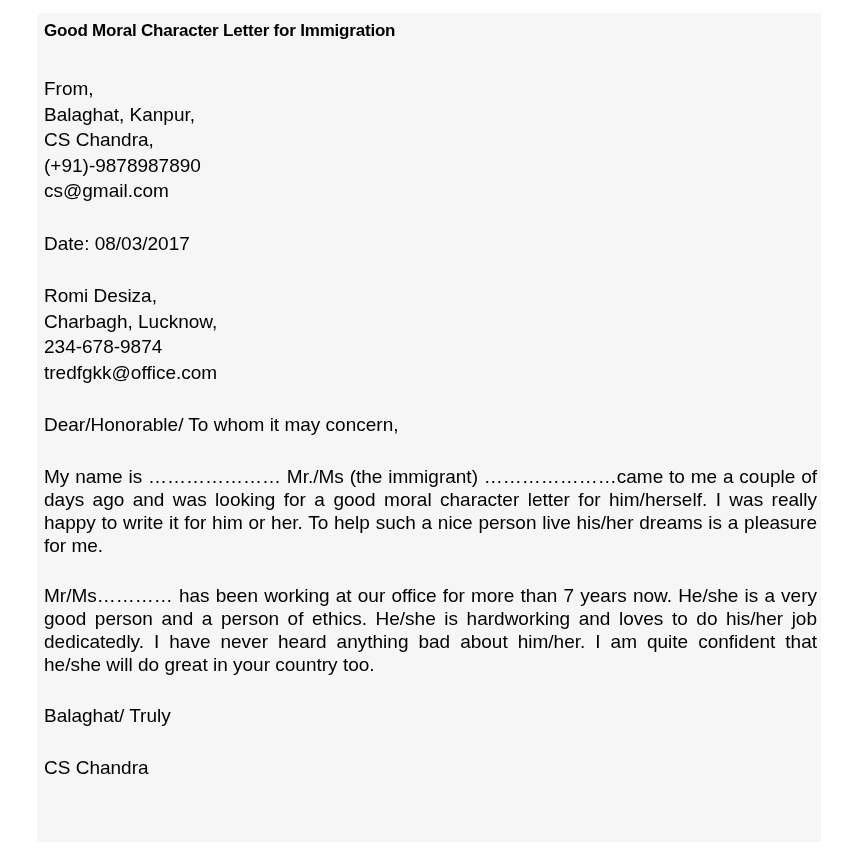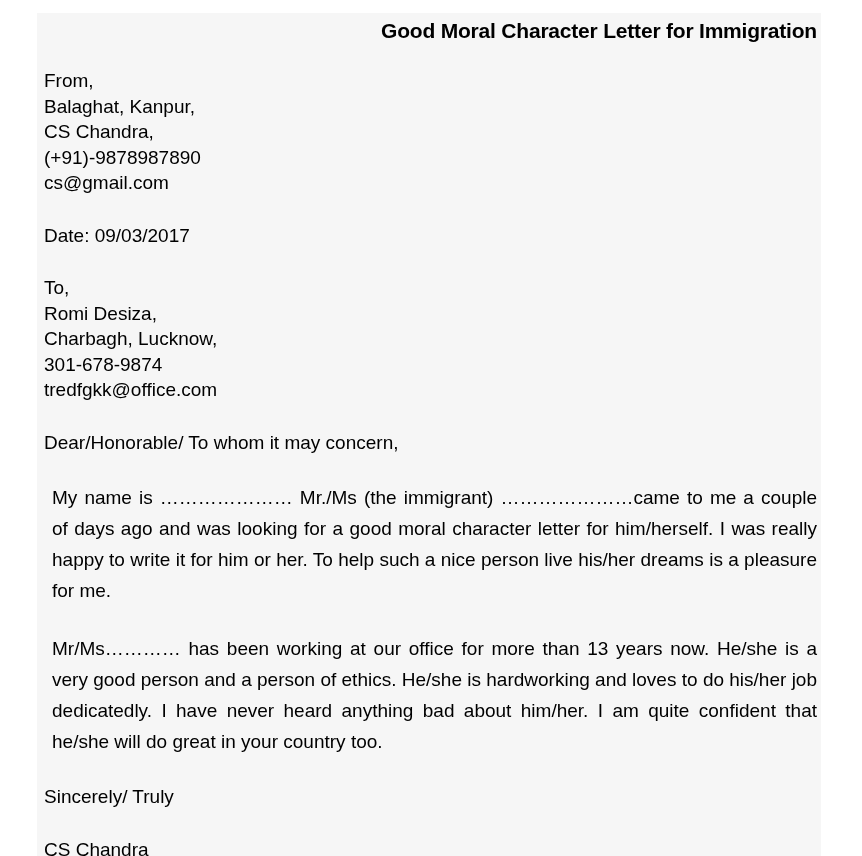--- a/index.html
+++ b/index.html
@@ -19,72 +19,70 @@
     position: absolute;
     left: 37px;
     top: 13px;
     width: 784px;
     min-height: 829px;
     background: #f6f6f6;
     padding: 4px 4px 4px 7px;
     box-sizing: border-box;
   }
   .title {
-    font-size: 21px;
+    font-size: 17px;
     font-weight: bold;
     line-height: 27px;
-    margin: 0 0 24px 0;
+    margin: 0 0 32px 0;
     letter-spacing: -0.2px;
-    text-align: right;
   }
   .line {
     font-size: 19px;
     line-height: 25.5px;
   }
   .block {
     margin: 0 0 27px 0;
   }
   .para {
     font-size: 19px;
-    line-height: 31px;
+    line-height: 23px;
     text-align: justify;
-    margin: 0 0 27px 8px;
+    margin: 0 0 27px 0;
   }
   .signature-line {
     margin-bottom: 0;
   }
 </style>
 </head>
 <body>
 
 <div class="page">
 
   <h1 class="title">Good Moral Character Letter for Immigration</h1>
 
   <div class="block">
     <div class="line">From,</div>
     <div class="line">Balaghat, Kanpur,</div>
     <div class="line">CS Chandra,</div>
     <div class="line">(+91)-9878987890</div>
     <div class="line">cs@gmail.com</div>
   </div>
 
-  <div class="block line">Date: 09/03/2017</div>
+  <div class="block line">Date: 08/03/2017</div>
 
   <div class="block">
-    <div class="line">To,</div>
     <div class="line">Romi Desiza,</div>
     <div class="line">Charbagh, Lucknow,</div>
-    <div class="line">301-678-9874</div>
+    <div class="line">234-678-9874</div>
     <div class="line">tredfgkk@office.com</div>
   </div>
 
   <div class="block line">Dear/Honorable/ To whom it may concern,</div>
 
   <p class="para">My name is ………………… Mr./Ms (the immigrant) …………………came to me a couple of days ago and was looking for a good moral character letter for him/herself. I was really happy to write it for him or her. To help such a nice person live his/her dreams is a pleasure for me.</p>
 
-  <p class="para">Mr/Ms………… has been working at our office for more than 13 years now. He/she is a very good person and a person of ethics. He/she is hardworking and loves to do his/her job dedicatedly. I have never heard anything bad about him/her. I am quite confident that he/she will do great in your country too.</p>
+  <p class="para">Mr/Ms………… has been working at our office for more than 7 years now. He/she is a very good person and a person of ethics. He/she is hardworking and loves to do his/her job dedicatedly. I have never heard anything bad about him/her. I am quite confident that he/she will do great in your country too.</p>
 
-  <div class="block line">Sincerely/ Truly</div>
+  <div class="block line">Balaghat/ Truly</div>
 
   <div class="line signature-line">CS Chandra</div>
 
 </div>
 
 </body></html>

